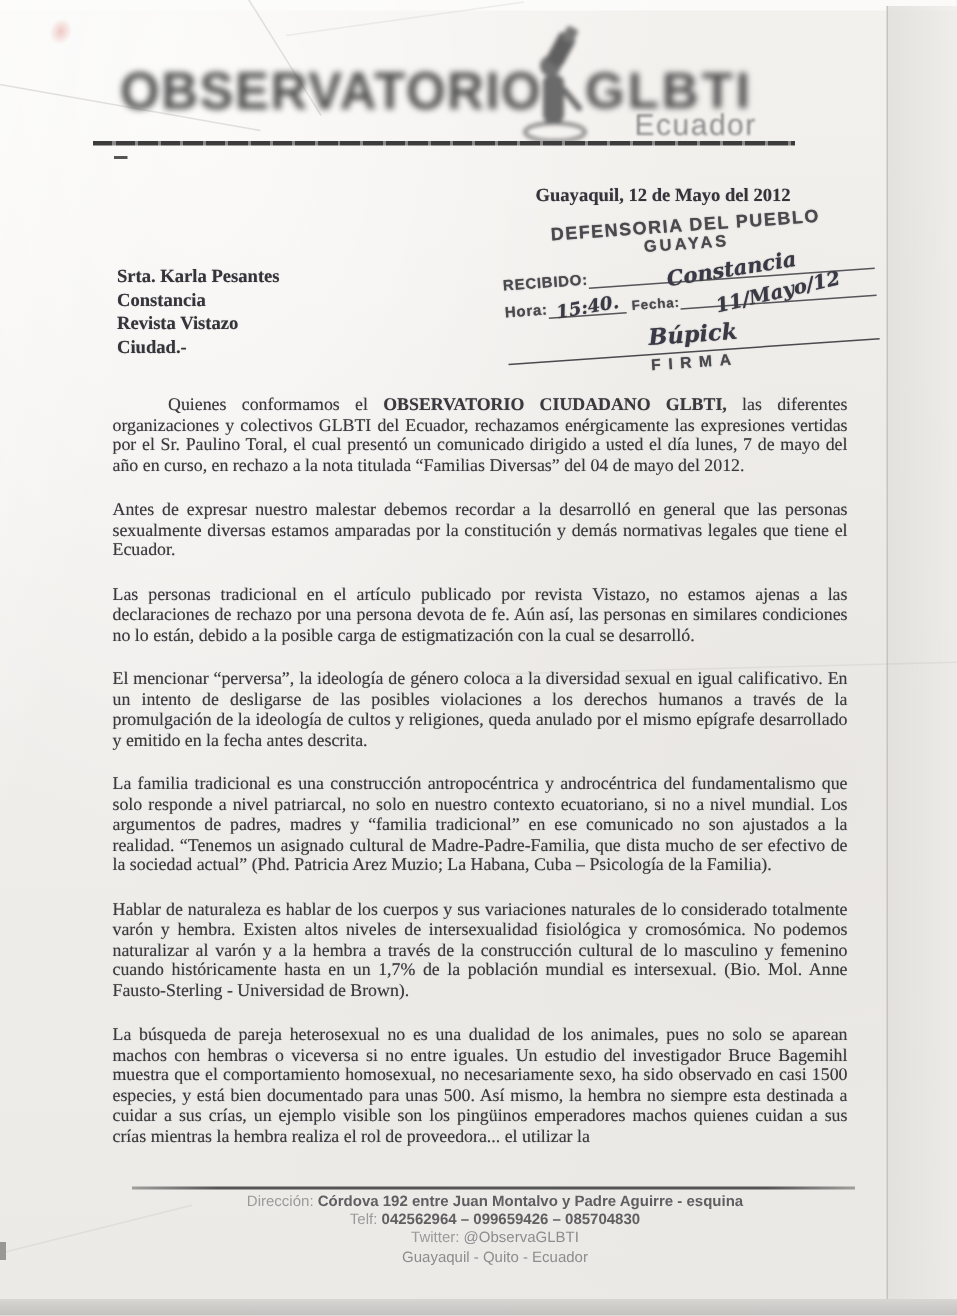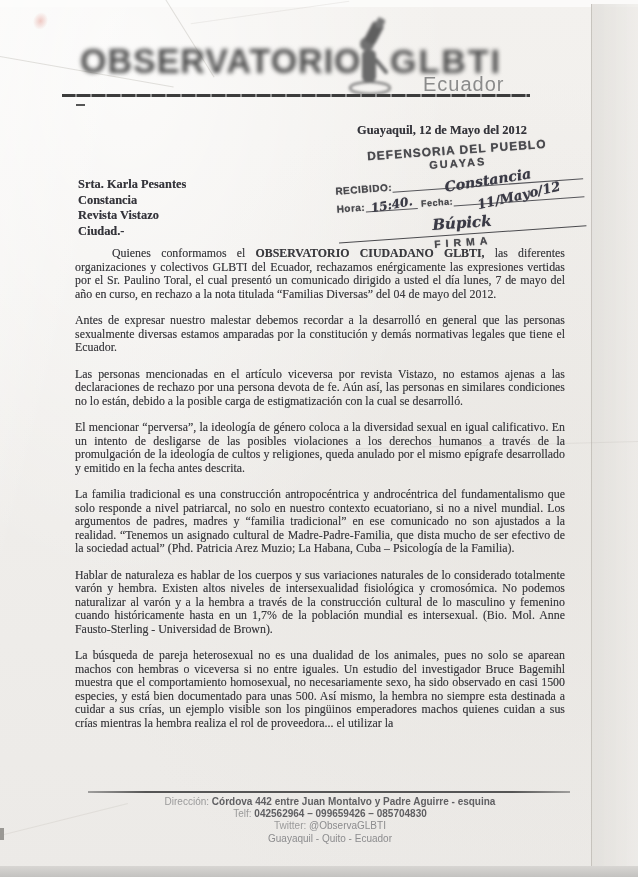--- a/index.html
+++ b/index.html
@@ -63,21 +63,21 @@
   .hand.recv{font-size:14px;transform:rotate(-5deg) translateY(3px);}
   .hand.hora{font-size:12px;transform:rotate(-6deg) translateY(2px);}
   .hand.fecha{font-size:13px;transform:rotate(-9deg) translateY(2px);}
   .hand.sig{font-size:15px;transform:rotate(-6deg) translateY(4px);}
   .stamp-sign{margin-top:8px;border-bottom:1.6px solid #4a4a4e;text-align:center;height:20px;}
   .stamp-firma{text-align:center;font-size:10.5px;font-weight:800;letter-spacing:5px;margin-top:1px;}
   
   .body-text{position:absolute;left:75px;top:247px;width:490px;text-align:justify;
     font-size:11.9px;line-height:13.5px;color:#3a3a3e;
     text-shadow:0 0 .55px rgba(60,60,65,.5);}
-  .body-text p{margin:0 0 13px 0;}
+  .body-text p{margin:16px 0 13px 0;}
   .body-text p.indent{text-indent:37px;}
   
   .footer-rule{position:absolute;left:88px;top:791px;width:482px;height:1.5px;
     background:linear-gradient(90deg, rgba(85,85,85,.5), #555 12%, #555 88%, rgba(85,85,85,.5));}
   .footer{position:absolute;left:30px;top:796px;width:600px;text-align:center;
     font-family:"Liberation Sans",sans-serif;font-size:10px;line-height:12.2px;
     color:#9a9a9a;filter:blur(.2px);}
   .footer b{color:#5f5f62;font-weight:bold;}
   .footer .soft{color:#8c8c8e;font-weight:normal;}
 </style>
@@ -145,28 +145,28 @@
   <div class="recipient">
     <div>Srta. Karla Pesantes</div>
     <div>Constancia</div>
     <div>Revista Vistazo</div>
     <div>Ciudad.-</div>
   </div>
 
   <div class="body-text">
     <p class="indent"><span>Quienes conformamos el </span><b>OBSERVATORIO CIUDADANO GLBTI,</b><span> las diferentes organizaciones y colectivos GLBTI del Ecuador, rechazamos enérgicamente las expresiones vertidas por el Sr. Paulino Toral, el cual presentó un comunicado dirigido a usted el día lunes, 7 de mayo del año en curso, en rechazo a la nota titulada “Familias Diversas” del 04 de mayo del 2012.</span></p>
     <p>Antes de expresar nuestro malestar debemos recordar a la desarrolló en general que las personas sexualmente diversas estamos amparadas por la constitución y demás normativas legales que tiene el Ecuador.</p>
-    <p>Las personas mencionadas en el artículo viceversa por revista Vistazo, no estamos ajenas a las declaraciones de rechazo por una persona devota de fe. Aún así, las personas en similares condiciones no lo están, debido a la posible carga de estigmatización con la cual se desarrolló.</p>
+    <p>Las personas tradicional en el artículo publicado por revista Vistazo, no estamos ajenas a las declaraciones de rechazo por una persona devota de fe. Aún así, las personas en similares condiciones no lo están, debido a la posible carga de estigmatización con la cual se desarrolló.</p>
     <p>El mencionar “perversa”, la ideología de género coloca a la diversidad sexual en igual calificativo. En un intento de desligarse de las posibles violaciones a los derechos humanos a través de la promulgación de la ideología de cultos y religiones, queda anulado por el mismo epígrafe desarrollado y emitido en la fecha antes descrita.</p>
     <p>La familia tradicional es una construcción antropocéntrica y androcéntrica del fundamentalismo que solo responde a nivel patriarcal, no solo en nuestro contexto ecuatoriano, si no a nivel mundial. Los argumentos de padres, madres y “familia tradicional” en ese comunicado no son ajustados a la realidad. “Tenemos un asignado cultural de Madre-Padre-Familia, que dista mucho de ser efectivo de la sociedad actual” (Phd. Patricia Arez Muzio; La Habana, Cuba – Psicología de la Familia).</p>
     <p>Hablar de naturaleza es hablar de los cuerpos y sus variaciones naturales de lo considerado totalmente varón y hembra. Existen altos niveles de intersexualidad fisiológica y cromosómica. No podemos naturalizar al varón y a la hembra a través de la construcción cultural de lo masculino y femenino cuando históricamente hasta en un 1,7% de la población mundial es intersexual. (Bio. Mol. Anne Fausto-Sterling - Universidad de Brown).</p>
     <p>La búsqueda de pareja heterosexual no es una dualidad de los animales, pues no solo se aparean machos con hembras o viceversa si no entre iguales. Un estudio del investigador Bruce Bagemihl muestra que el comportamiento homosexual, no necesariamente sexo, ha sido observado en casi 1500 especies, y está bien documentado para unas 500. Así mismo, la hembra no siempre esta destinada a cuidar a sus crías, un ejemplo visible son los pingüinos emperadores machos quienes cuidan a sus crías mientras la hembra realiza el rol de proveedora... el utilizar la</p>
   </div>
 
   <div class="footer-rule"></div>
   <div class="footer">
-    <div><span>Dirección: </span><b>Córdova 442 entre Juan Montalvo y Padre Aguirre - esquina</b></div>
+    <div><span>Dirección: </span><b>Córdova 192 entre Juan Montalvo y Padre Aguirre - esquina</b></div>
     <div><span>Telf: </span><b>042562964 – 099659426 – 085704830</b></div>
     <div><span>Twitter: </span><span class="soft">@ObservaGLBTI</span></div>
     <div class="soft">Guayaquil - Quito - Ecuador</div>
   </div>
 
 </div>
 
 </body></html>

